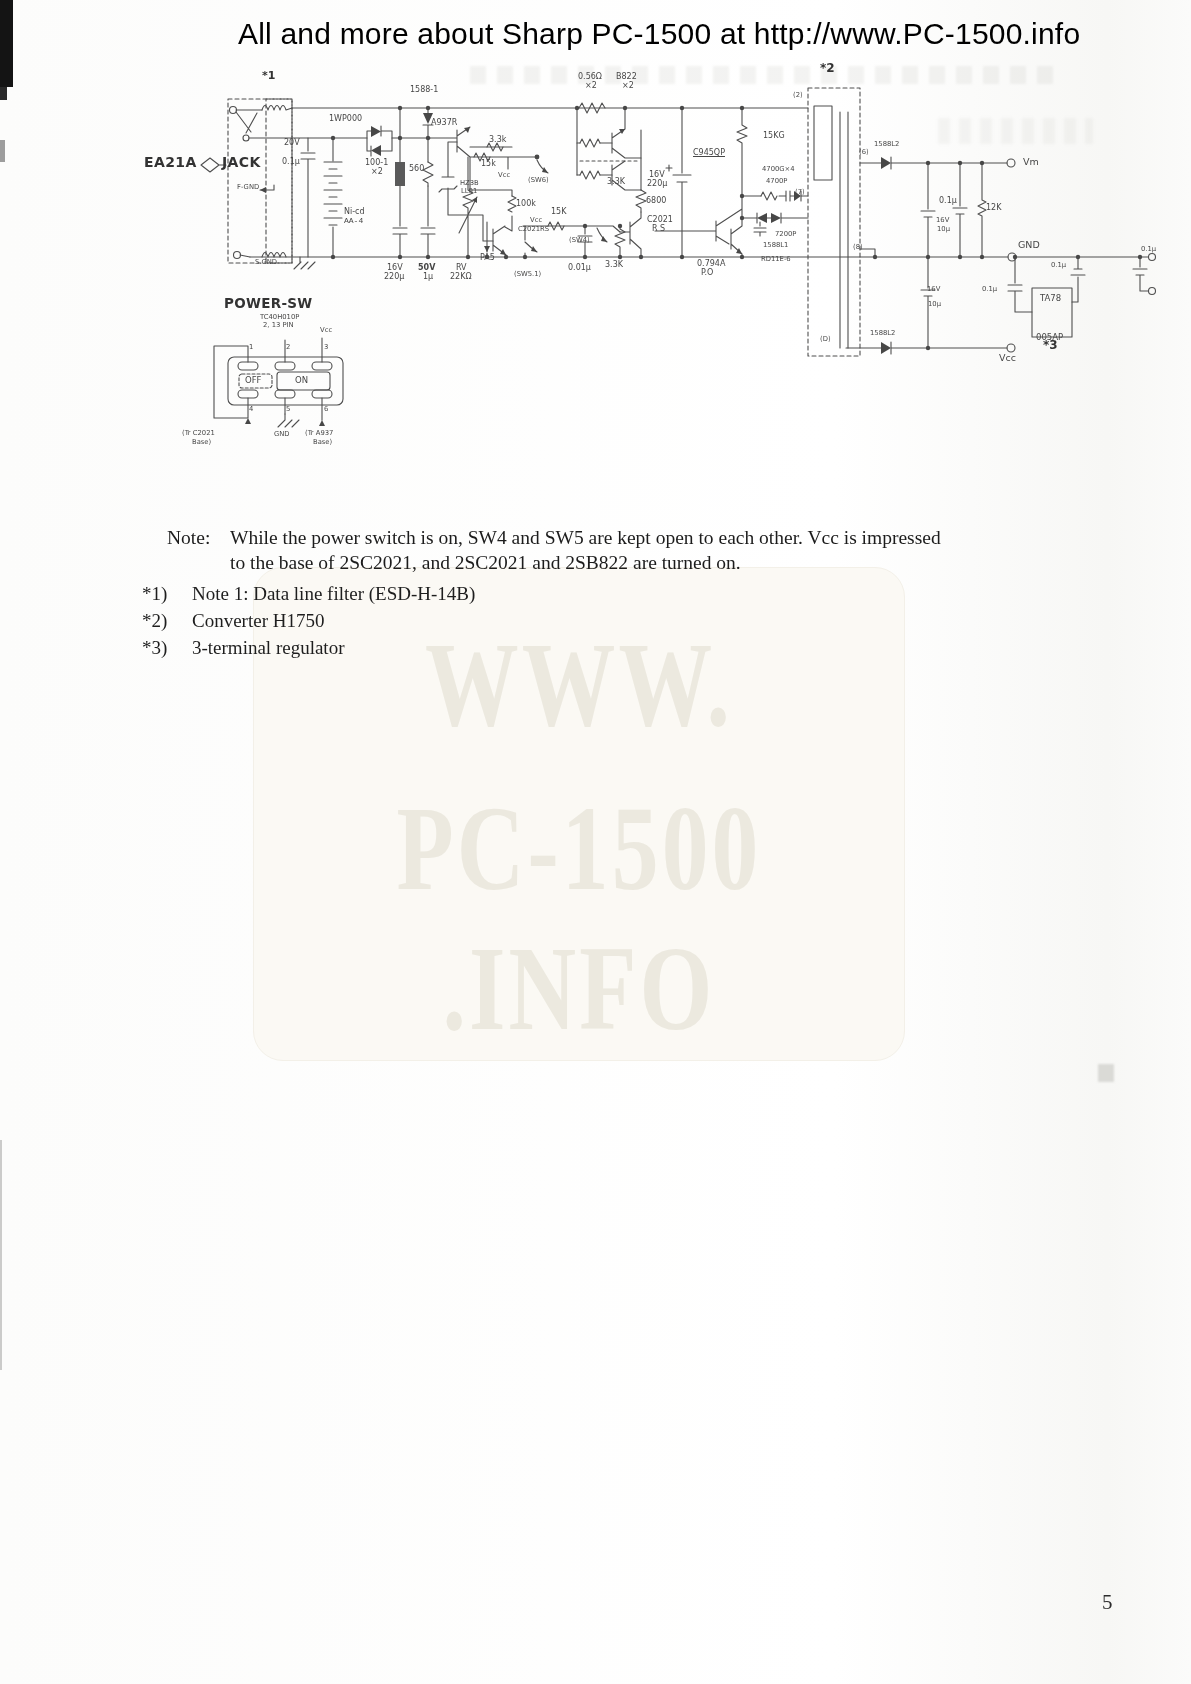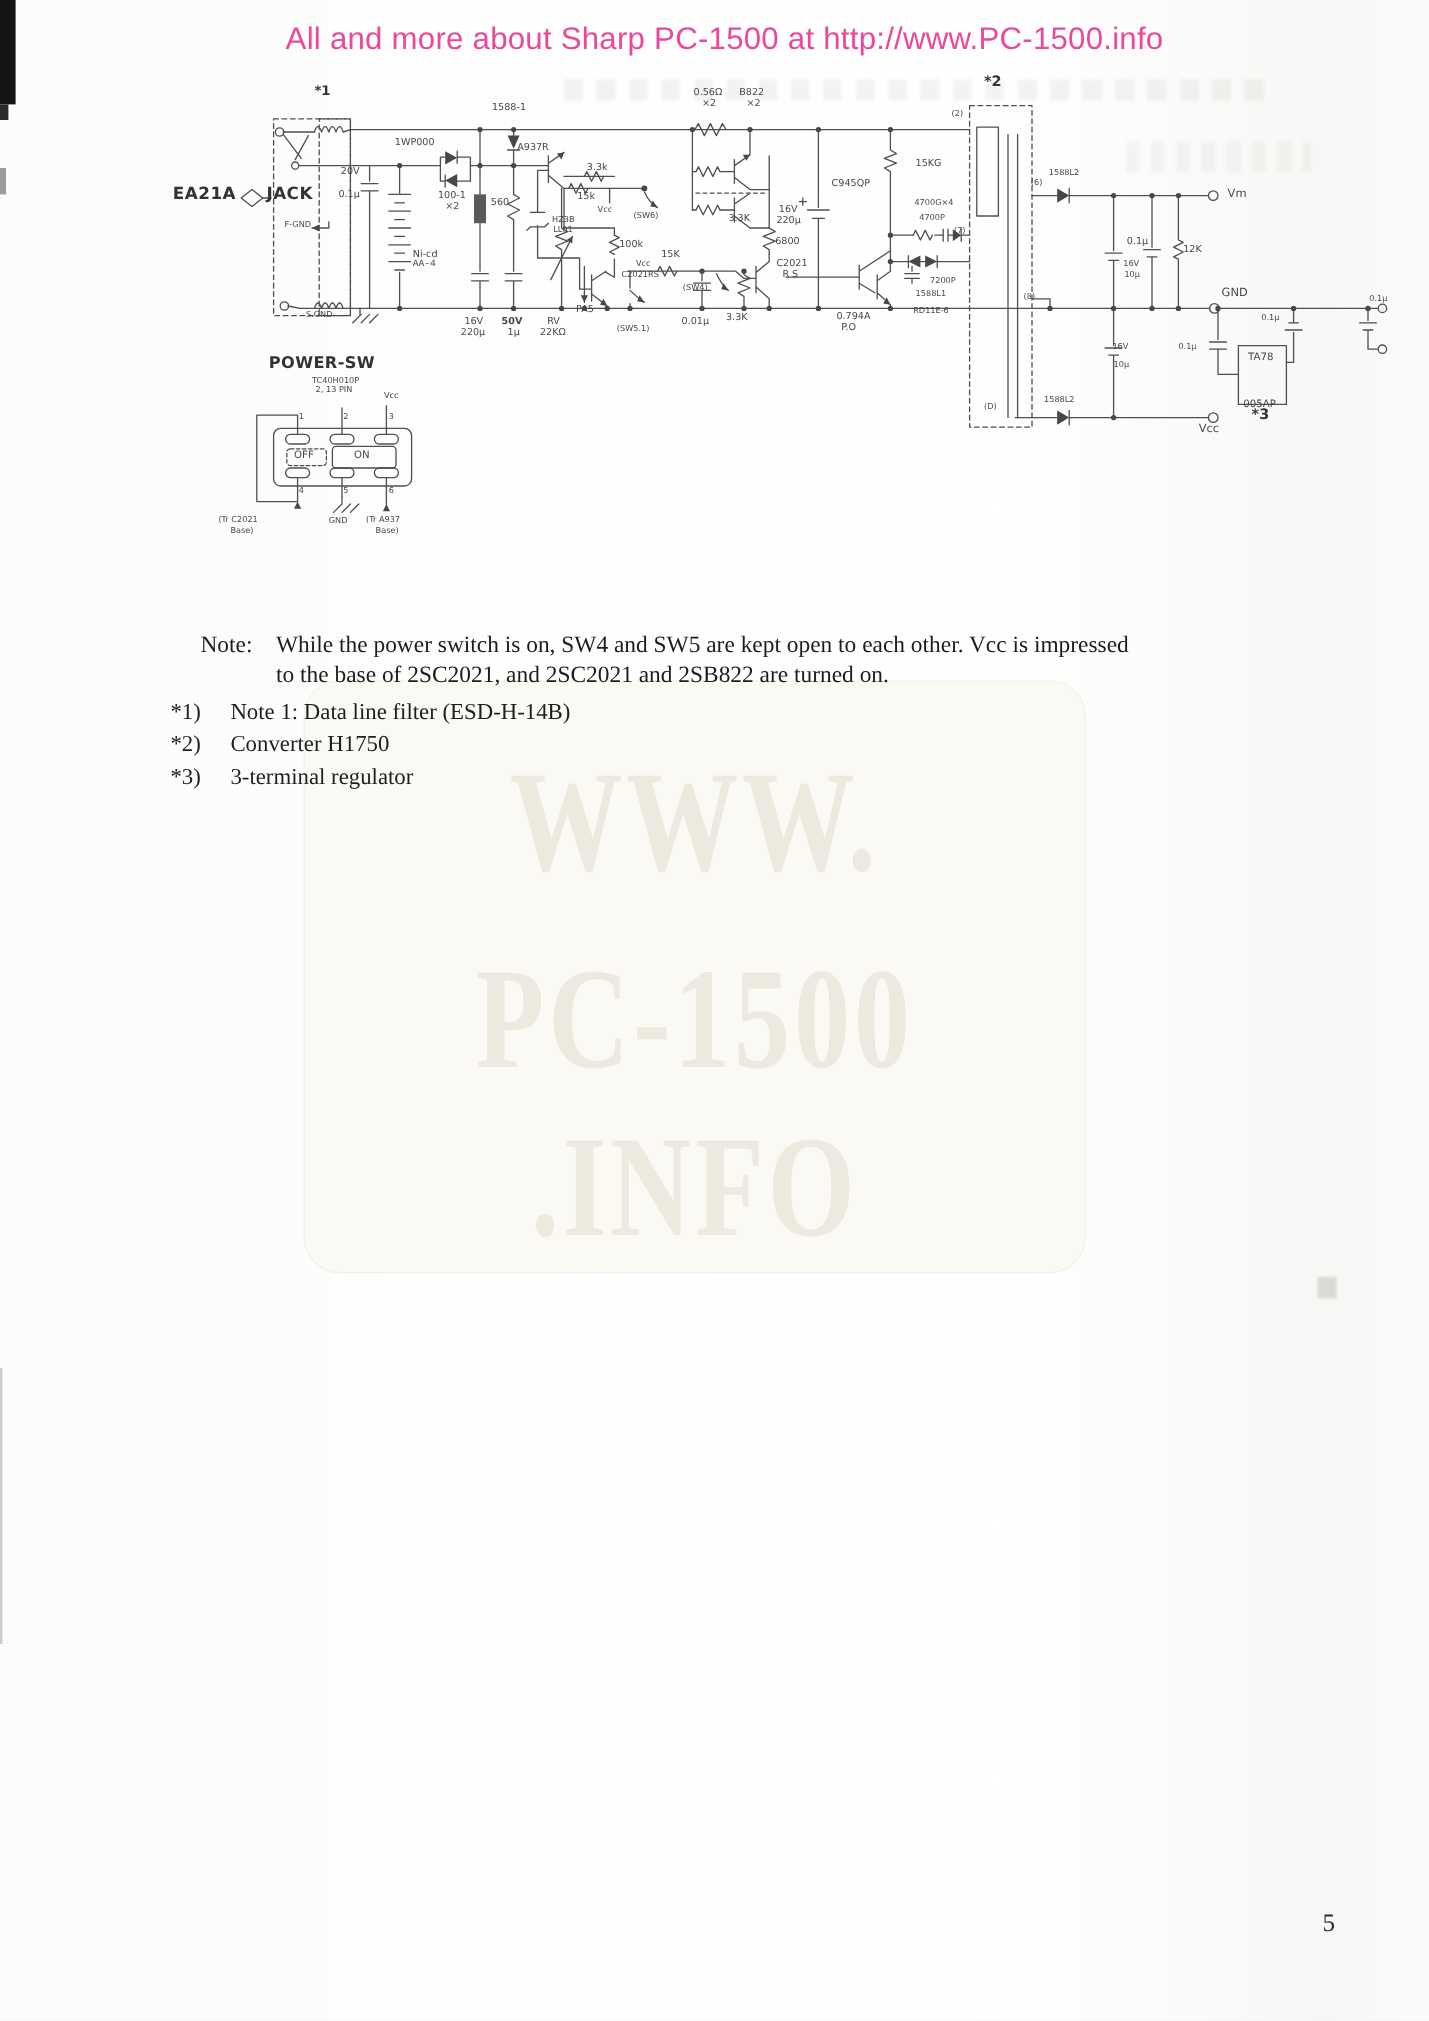--- a/index.html
+++ b/index.html
@@ -10,21 +10,21 @@
   .art-corner{position:absolute;left:0;top:0;width:13px;height:87px;background:#141414;}
   .art-spur{position:absolute;left:0;top:87px;width:7px;height:13px;background:#2a2a2a;}
   .art-tick1{position:absolute;left:0;top:140px;width:5px;height:22px;background:#6a6a6a;opacity:.65;}
   .art-line{position:absolute;left:0;top:1140px;width:2px;height:230px;background:#9a9a9a;opacity:.5;}
   .art-smudge{position:absolute;left:1098px;top:1064px;width:16px;height:18px;background:#d3d3cf;filter:blur(1px);opacity:.8;}
   .ghost1{position:absolute;left:470px;top:66px;width:590px;height:18px;opacity:.16;filter:blur(1.3px);
           background:repeating-linear-gradient(90deg,#b9b9b2 0 16px,transparent 16px 27px);}
   .ghost2{position:absolute;left:938px;top:118px;width:155px;height:26px;opacity:.12;filter:blur(1.4px);
           background:repeating-linear-gradient(90deg,#b9b9b2 0 12px,transparent 12px 21px);}
   
-  .header{position:absolute;left:238px;top:17px;font-size:26px;color:#ec4899;letter-spacing:.2px;filter:blur(.25px);}
+  .header{position:absolute;left:238px;top:17px;font-size:30px;color:#000000;letter-spacing:.2px;filter:blur(.25px);}
   .footer{position:absolute;left:374px;top:1629px;font-size:27px;color:#4d4d4d;filter:blur(.3px);}
   .pagenum{position:absolute;left:1102px;top:1590px;font-family:"Liberation Serif",serif;font-size:21px;color:#2c2c2c;}
   .note-label{position:absolute;left:167px;top:527px;font-family:"Liberation Serif",serif;font-size:19.5px;color:#1c1c1c;}
   .note-l1{position:absolute;left:230px;top:527px;font-family:"Liberation Serif",serif;font-size:19.5px;color:#1c1c1c;white-space:nowrap;filter:blur(.25px);}
   .note-l2{position:absolute;left:230px;top:552px;font-family:"Liberation Serif",serif;font-size:19.5px;color:#1c1c1c;white-space:nowrap;filter:blur(.25px);}
   .fnote{position:absolute;font-family:"Liberation Serif",serif;font-size:19px;color:#1e1e1e;filter:blur(.22px);}
   .fmark{position:absolute;left:142px;}
   .ftext{position:absolute;left:192px;white-space:nowrap;}
   .fr1{top:583px}.fr2{top:610px}.fr3{top:637px}
   
@@ -252,21 +252,21 @@
         <span class="slbl b12" style="left: 820px; top: 62px;">*2</span>
         <span class="slbl t7" style="left: 793px; top: 92px;">(2)</span>
         <span class="slbl" style="left: 410px; top: 86px;">1588-1</span>
         <span class="slbl" style="left: 578px; top: 73px;">0.56Ω</span>
         <span class="slbl" style="left: 585px; top: 82px;">×2</span>
         <span class="slbl" style="left: 616px; top: 73px;">B822</span>
         <span class="slbl" style="left: 622px; top: 82px;">×2</span>
         <span class="slbl" style="left: 329px; top: 115px;">1WP000</span>
         <span class="slbl" style="left: 431px; top: 119px;">A937R</span>
         <span class="slbl" style="left: 489px; top: 136px;">3.3k</span>
-        <span class="slbl" style="left: 693px; top: 149px;">C945QP</span>
+        <span class="slbl" style="left: 693px; top: 149px; text-decoration: underline;">C945QP</span>
         <span class="slbl" style="left: 763px; top: 132px;">15KG</span>
         <span class="slbl" style="left: 284px; top: 139px;">20V</span>
         <span class="slbl" style="left: 282px; top: 158px;">0.1μ</span>
         <span class="slbl" style="left: 365px; top: 159px;">100-1</span>
         <span class="slbl" style="left: 371px; top: 168px;">×2</span>
         <span class="slbl" style="left: 409px; top: 165px;">560</span>
         <span class="slbl" style="left: 481px; top: 160px;">15k</span>
         <span class="slbl t7" style="left: 498px; top: 172px;">Vcc</span>
         <span class="slbl t7" style="left: 528px; top: 177px;">(SW6)</span>
         <span class="slbl b13" style="left: 144px; top: 155px;">EA21A</span>

